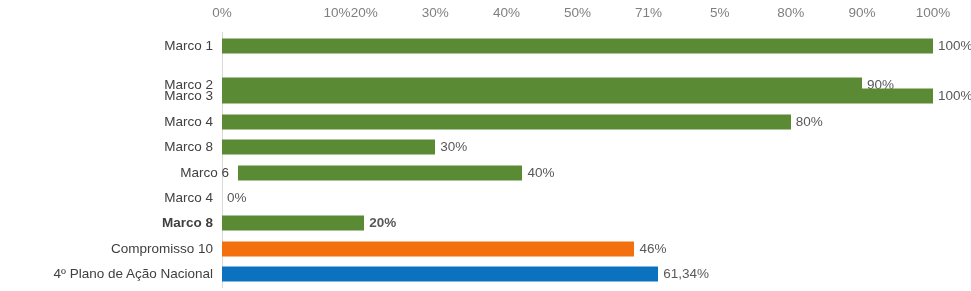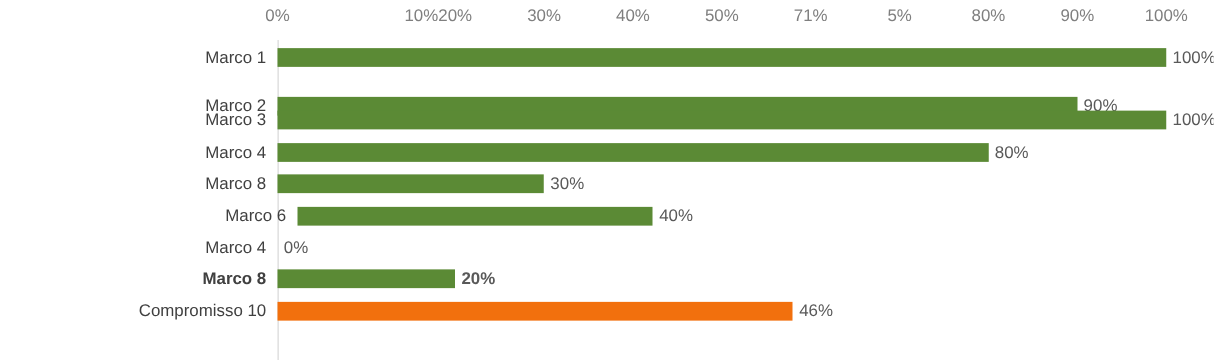--- a/index.html
+++ b/index.html
@@ -150,15 +150,20 @@
       <div class="row" style="top: 177.8px; height: 25.4px; font-weight: bold;">
         <div class="cat-label">Marco 8</div>
         <div class="bar" style="width: 20%; background: rgb(91, 138, 53);"></div>
         <div class="bar-value" style="left: 20%;">20%</div>
       </div>
       <div class="row" style="top: 203.2px; height: 25.4px; text-align: right;">
         <div class="cat-label">Compromisso 10</div>
         <div class="bar" style="width: 58%; background: rgb(242, 112, 13);"></div>
         <div class="bar-value" style="left: 58%;">46%</div>
       </div>
+      <div class="row" style="top: 228.6px; height: 25.4px;">
+        <div class="cat-label">4º Plano de Ação Nacional</div>
+        <div class="bar" style="width: 61.34%; background: rgb(10, 114, 190);"></div>
+        <div class="bar-value" style="left: 61.34%;">61,34%</div>
+      </div>
     </div>
 
 </div>
 
 </body></html>

